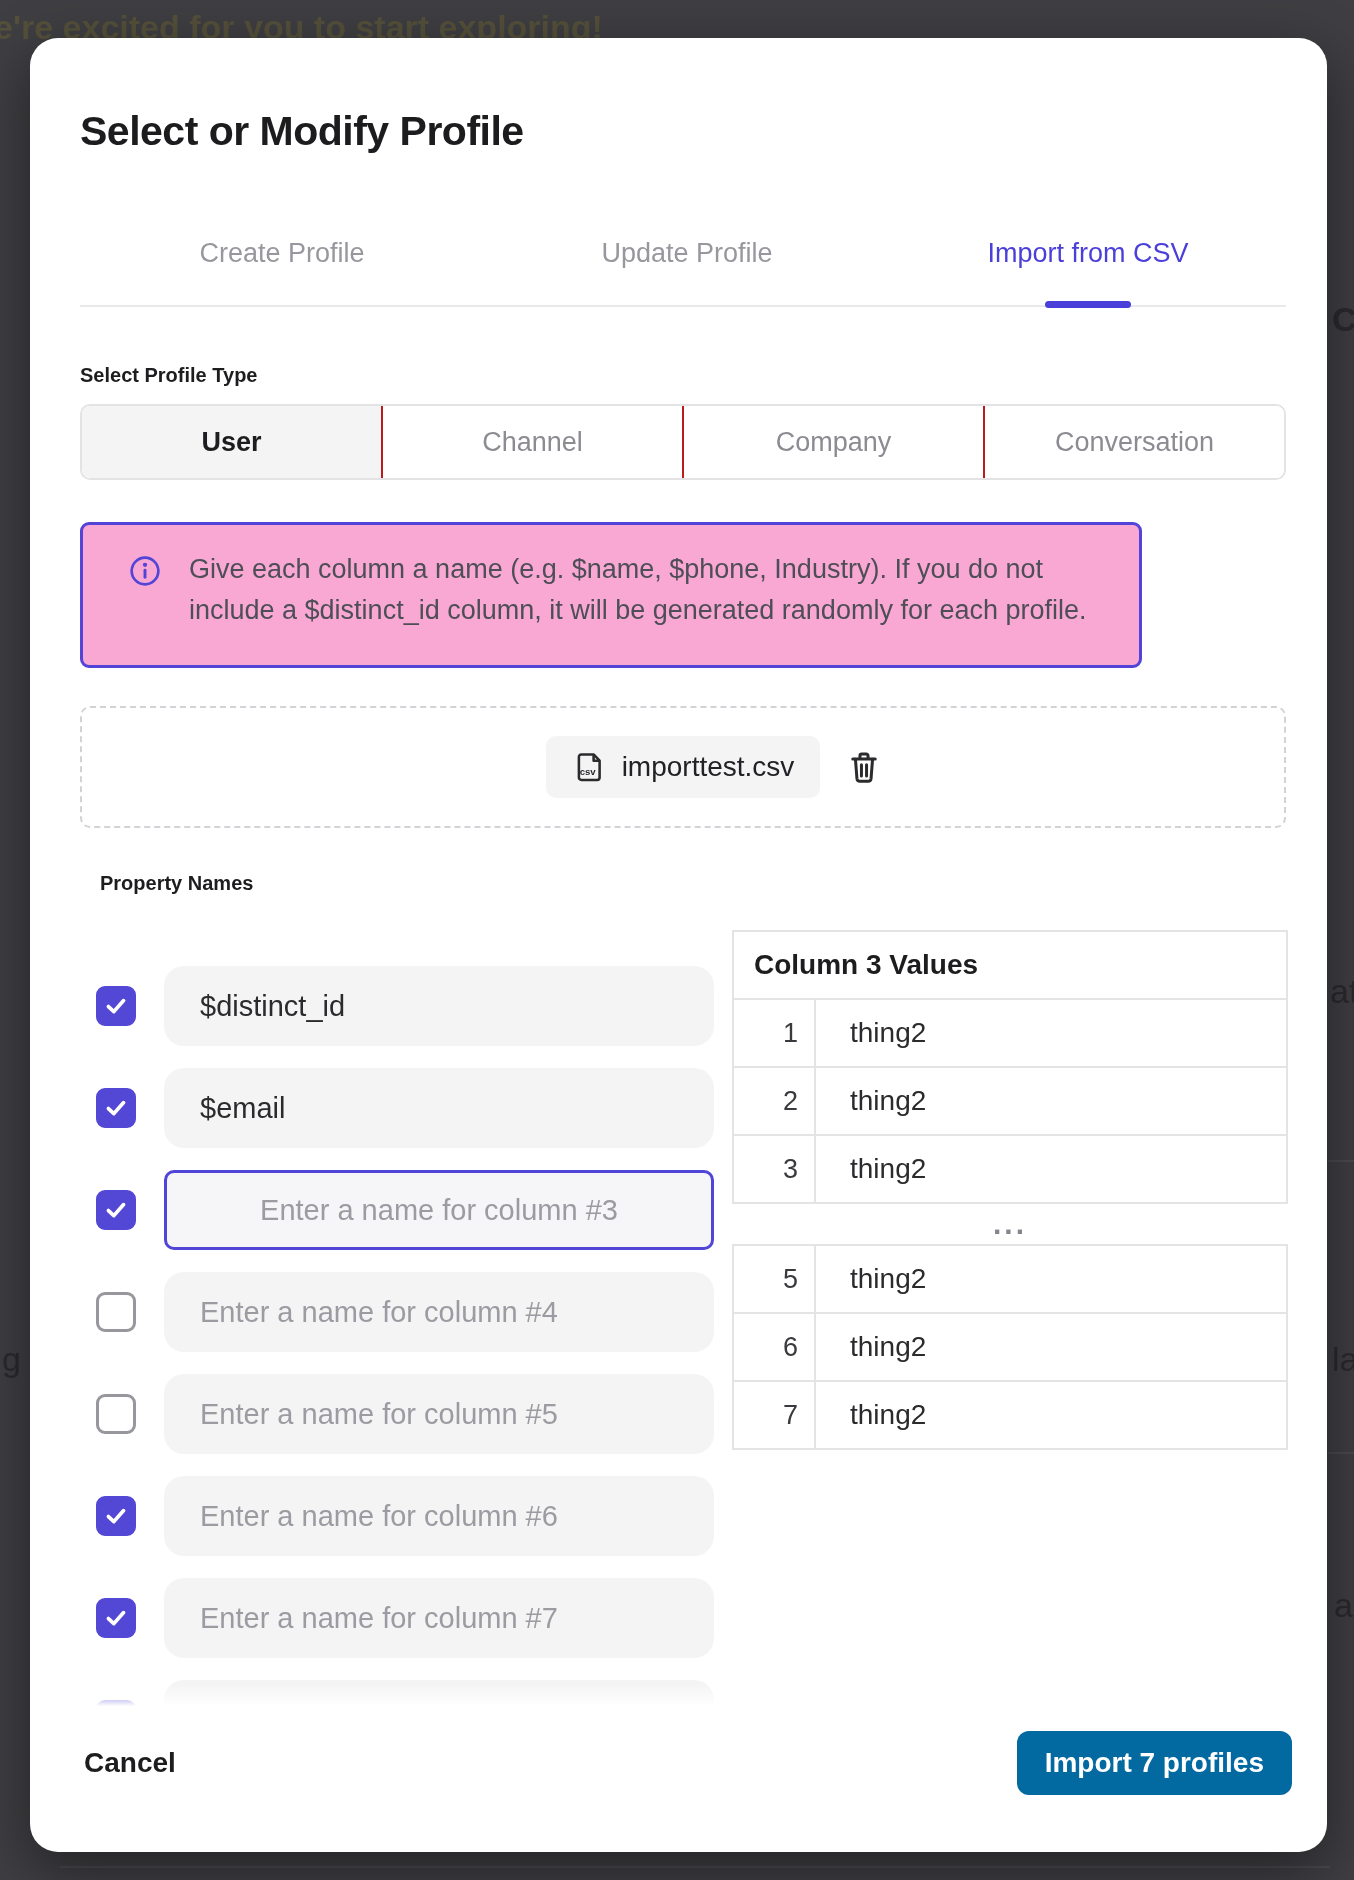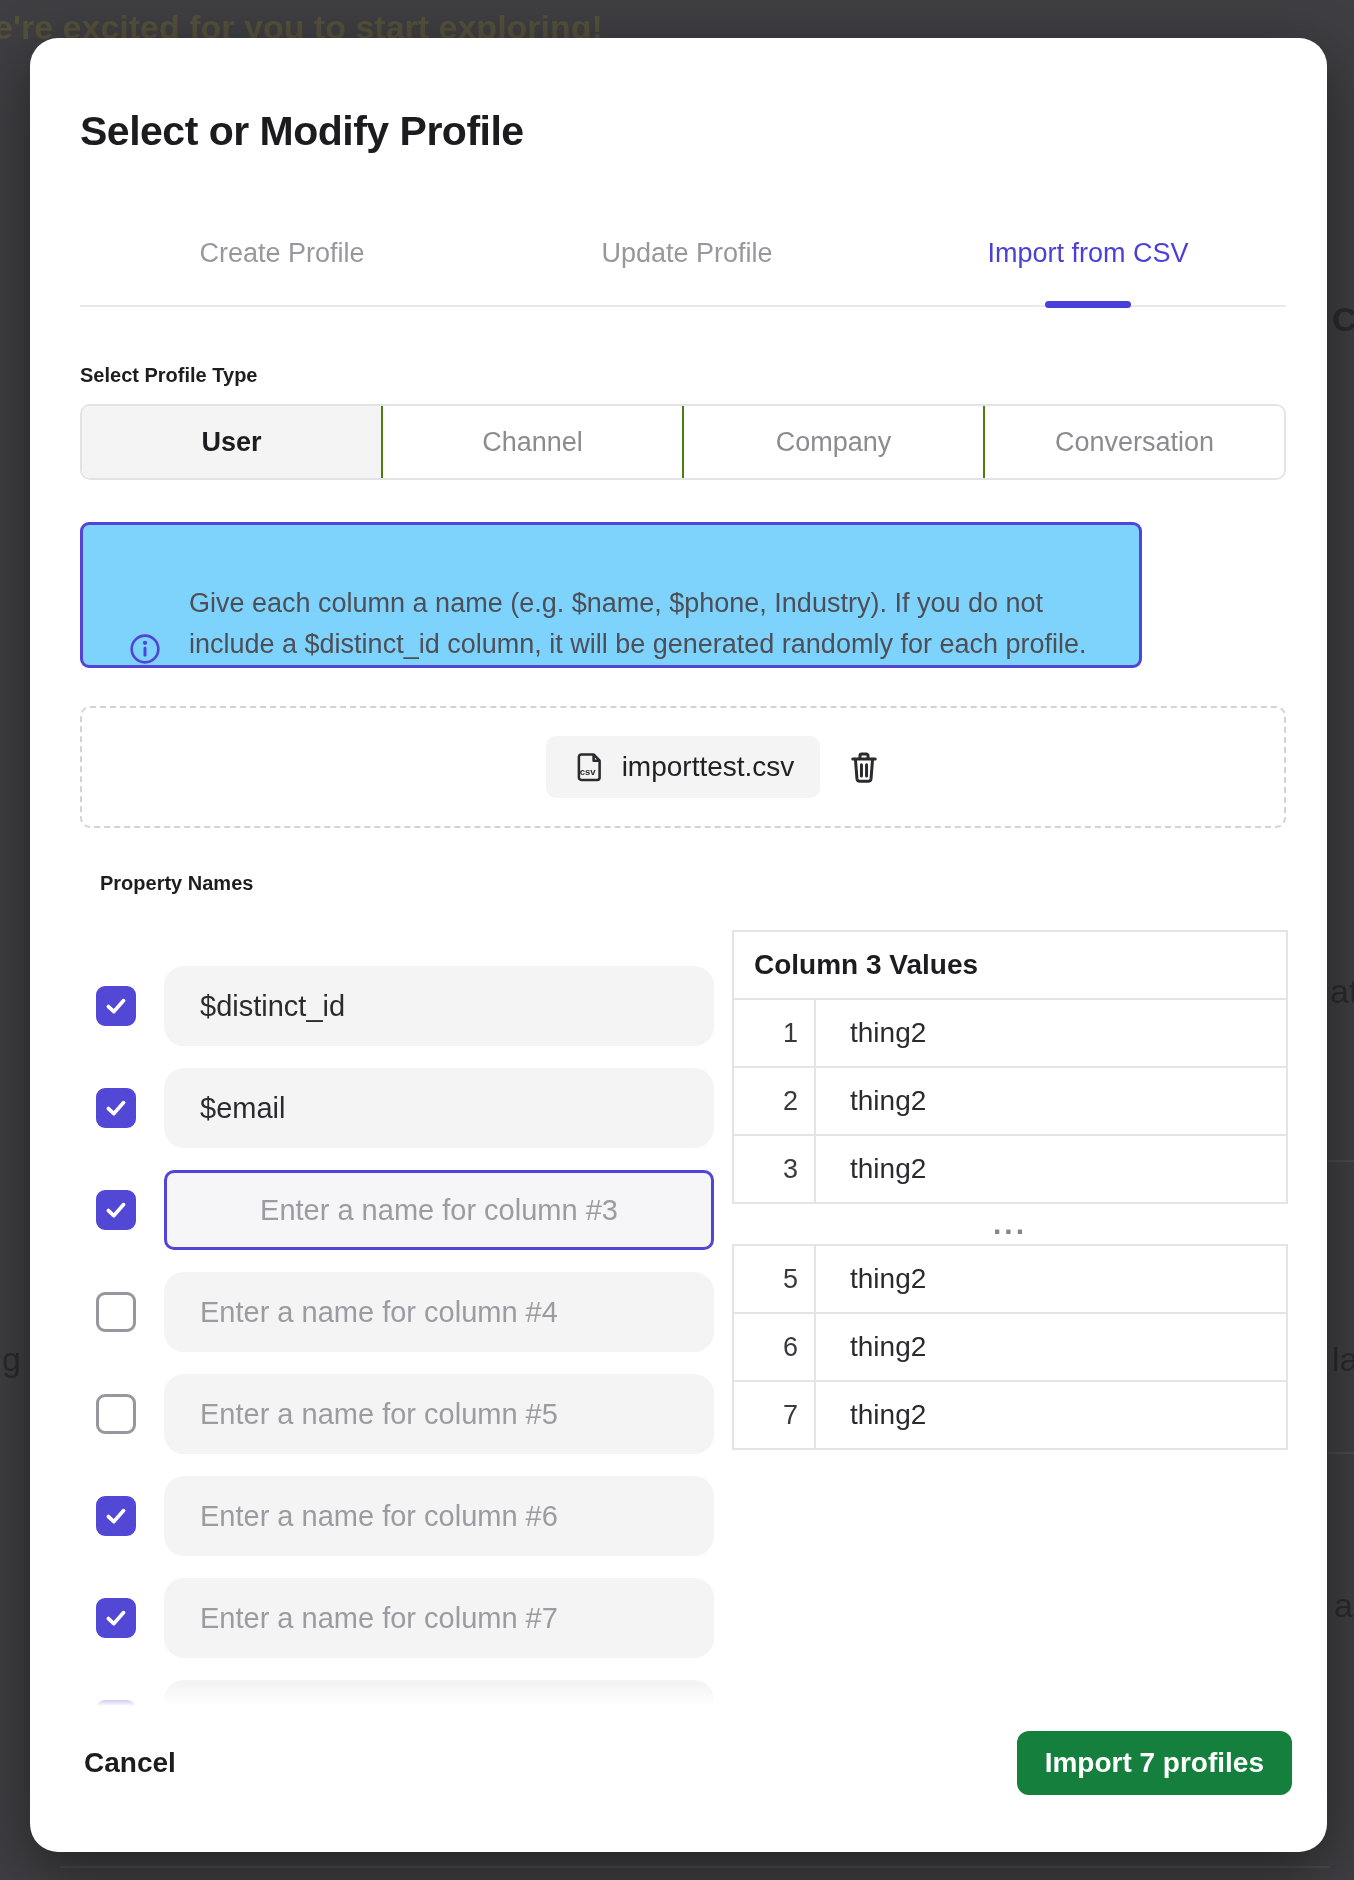--- a/index.html
+++ b/index.html
@@ -31,26 +31,26 @@
   .tab.t2 { left:657px; }
   .tab.t3 { left:1058px; }
   .tab.active { color:#4b3fd9; font-weight:normal; }
   .tabs-divider { position:absolute; left:50px; width:1206px; top:267px; height:2px; background:#e9e9eb; }
   .tab-underline { position:absolute; left:1015px; top:263px; width:86px; height:7px; border-radius:4px; background:#4b3fd9; }
 
   
   .section-label { position:absolute; left:50px; font-size:20px; font-weight:bold; color:#1d1d1f; }
   .profile-type-label { top:326px; }
   .segmented { position:absolute; left:50px; top:366px; width:1206px; height:76px; border:2px solid #e3e3e6; border-radius:10px; display:flex; overflow:hidden; background:#fff; }
-  .segment { flex:1; display:flex; align-items:center; justify-content:center; font-size:27px; color:#8b8b91; cursor:pointer; border-right:2px solid #4d7c0f; background:#fff; }
+  .segment { flex:1; display:flex; align-items:center; justify-content:center; font-size:27px; color:#8b8b91; cursor:pointer; border-right:2px solid #b91c1c; background:#fff; }
   .segment:last-child { border-right:none; }
   .segment.selected { background:#f4f4f5; color:#1d1d1f; font-weight:bold; }
 
   
-  .info-box { position:absolute; left:50px; top:484px; width:1062px; height:146px; background:#7dd3fc; border:3px solid #5144d7; border-radius:9px; display:flex; padding:24px 40px 0 46px;align-items:flex-end; }
+  .info-box { position:absolute; left:50px; top:484px; width:1062px; height:146px; background:#f9a8d4; border:3px solid #5144d7; border-radius:9px; display:flex; padding:24px 40px 0 46px; }
   .info-icon { width:32px; height:32px; flex:0 0 32px; margin-top:6px; }
   .info-text { margin-left:28px; font-size:27px; line-height:41px; color:#4e4e57; }
 
   
   .upload-area { position:absolute; left:50px; top:668px; width:1206px; height:122px; border:2px dashed #d2d2d7; border-radius:10px; display:flex; align-items:center; justify-content:center; }
   .upload-group { display:flex; align-items:center; transform:translateX(31px); }
   .file-chip { display:flex; align-items:center; gap:14px; background:#f4f4f5; border-radius:10px; height:62px; padding:0 26px; cursor:default; }
   .file-chip .csv-icon { width:36px; height:36px; }
   .file-name { font-size:28px; color:#222226; }
   .trash-btn { width:36px; height:36px; margin-left:26px; cursor:pointer; }
@@ -75,21 +75,21 @@
   .vtable th { text-align:left; font-size:28px; font-weight:bold; color:#1d1d1f; height:68px; padding-left:20px; }
   .vtable td { height:68px; font-size:28px; color:#2b2b2e; border-top:2px solid #e4e4e7; }
   .vtable td.idx { width:82px; text-align:right; padding-right:16px; color:#3a3a3e; border-right:2px solid #e4e4e7; font-size:27px; }
   .vtable td.val { padding-left:34px; }
   .vtable.bottom tr:first-child td { border-top:none; }
   .table-ellipsis { height:40px; display:flex; align-items:center; justify-content:center; font-size:30px; font-weight:bold; color:#85858b; letter-spacing:3px; line-height:10px; }
 
   
   .footer { position:absolute; left:54px; right:35px; top:1692px; height:66px; display:flex; align-items:center; justify-content:space-between; }
   .cancel-btn { font-size:28px; font-weight:bold; color:#1d1d1f; cursor:pointer; }
-  .import-btn { min-width:256px; height:64px; background:#15803d; color:#ffffff; border:none; border-radius:12px; font-family:"Liberation Sans", sans-serif; font-size:28px; font-weight:bold; padding:0 28px; cursor:pointer; }
+  .import-btn { min-width:256px; height:64px; background:#0369a1; color:#ffffff; border:none; border-radius:12px; font-family:"Liberation Sans", sans-serif; font-size:28px; font-weight:bold; padding:0 28px; cursor:pointer; }
 </style>
 </head>
 <body>
 
 <div class="bg-banner-text">e're excited for you to start exploring!</div>
 <div class="bg-frag frag-col">Col</div>
 <div class="bg-frag frag-ata">ata</div>
 <div class="bg-frag frag-lab">lab</div>
 <div class="bg-frag frag-a">a</div>
 <div class="bg-frag frag-g">g</div>

